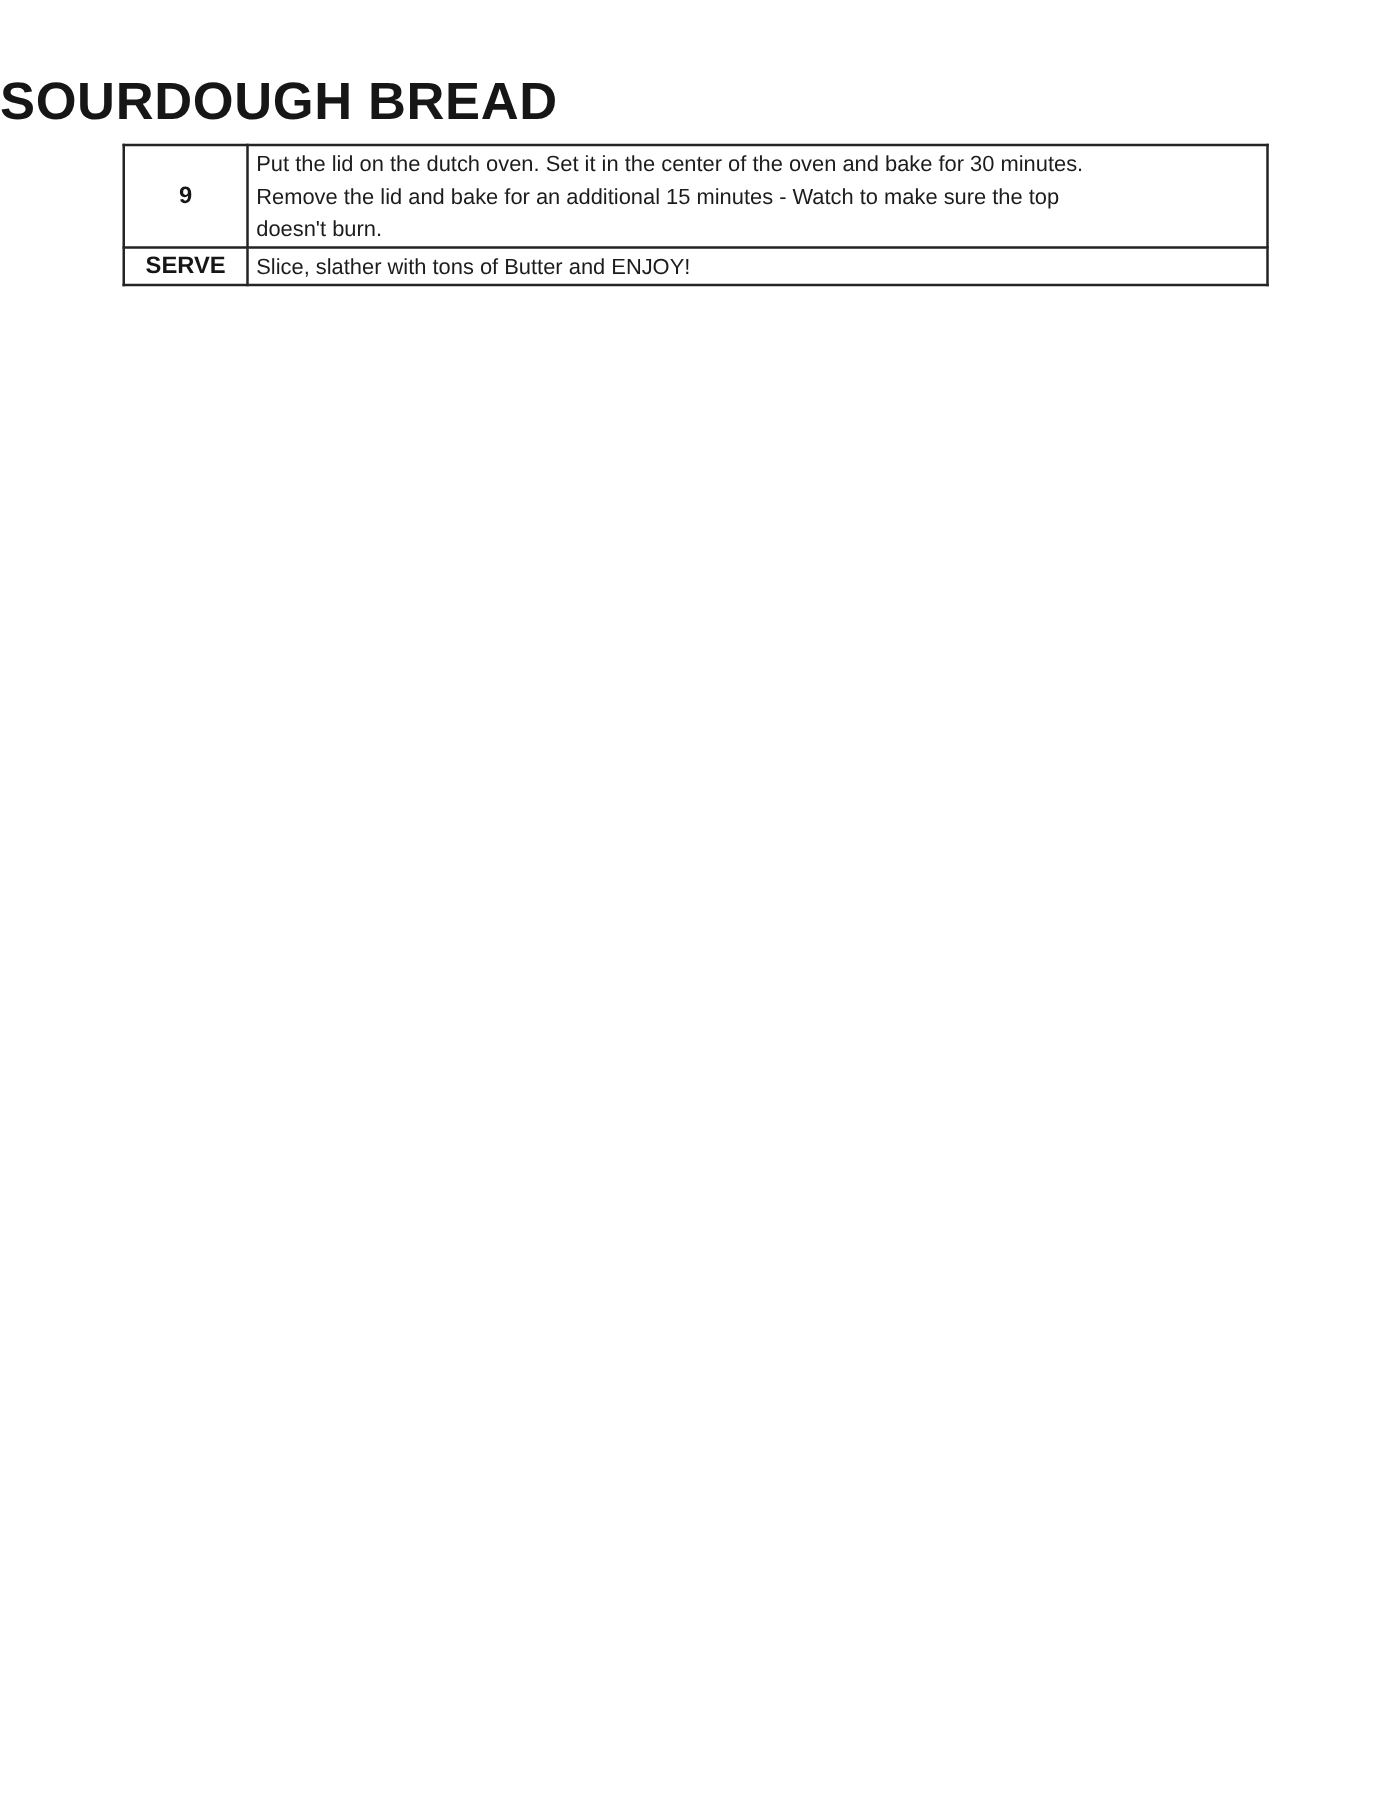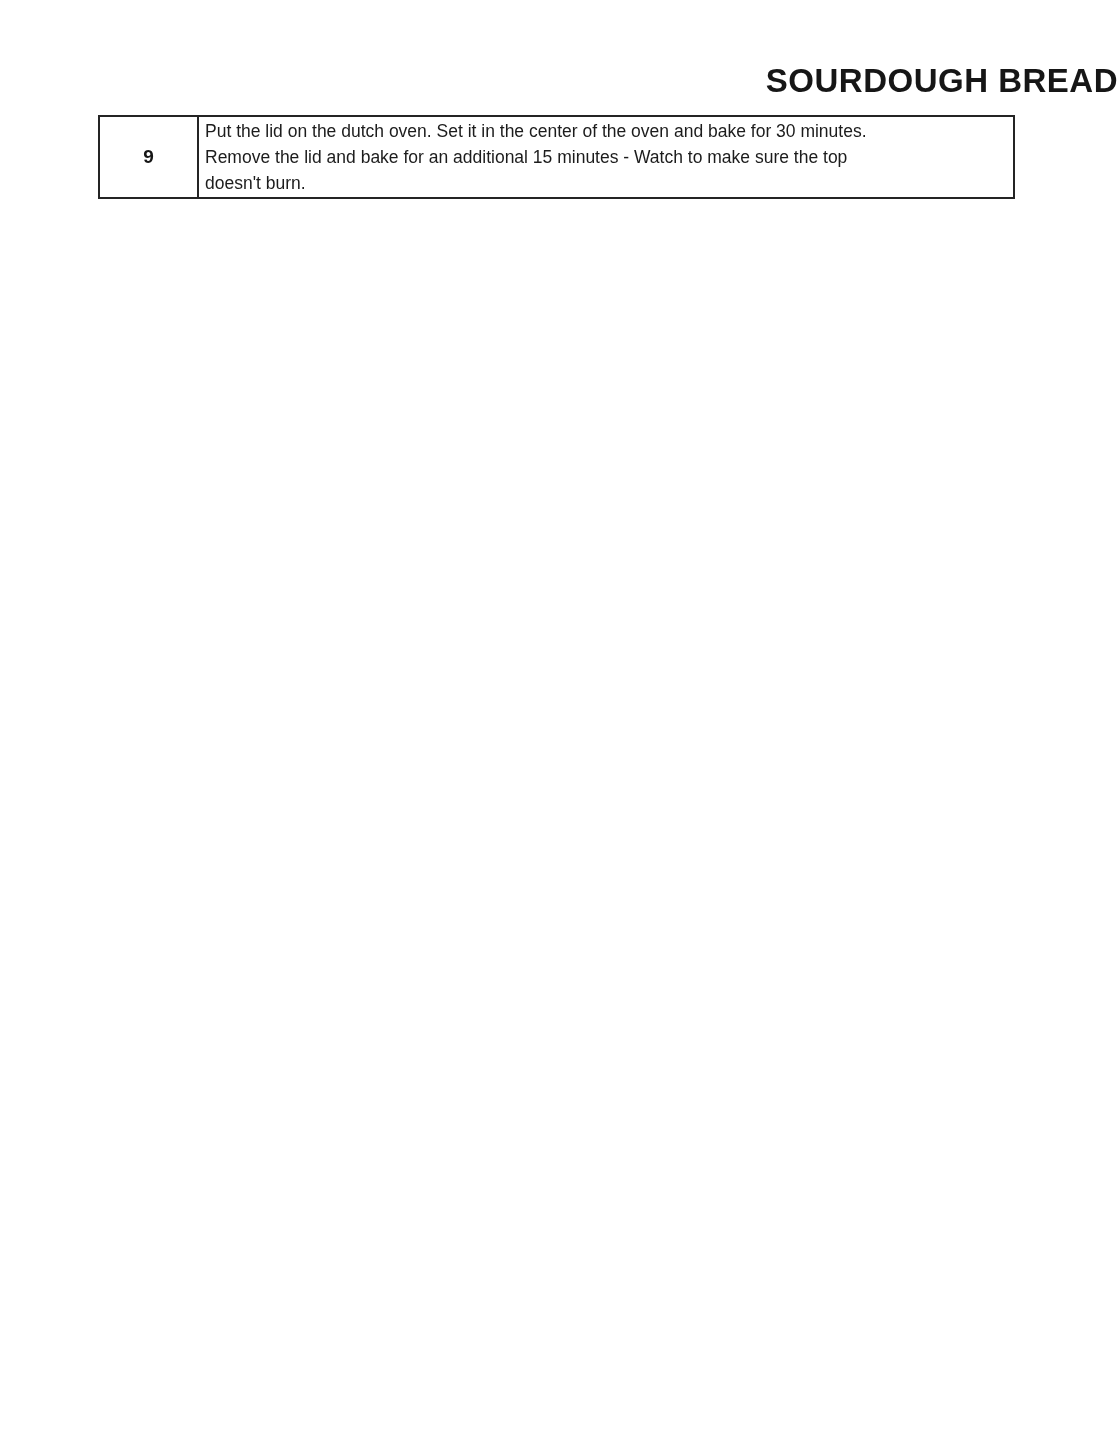--- a/index.html
+++ b/index.html
@@ -15,22 +15,22 @@
     overflow: hidden;
   }
   .page {
     width: 1118px;
     height: 1448px;
     position: relative;
   }
   .doc-title {
     margin: 0;
     padding-top: 62px;
-    text-align: right;
-    font-size: 33px;
+    text-align: left;
+    font-size: 42px;
     line-height: 38px;
     font-weight: bold;
     letter-spacing: 0.5px;
     color: #161616;
   }
   table.steps {
     border-collapse: collapse;
     table-layout: fixed;
     margin: 15px 0 0 98px;
     width: 917px;
@@ -66,16 +66,20 @@
   <h1 class="doc-title">SOURDOUGH BREAD</h1>
 
   <table class="steps">
     <tbody>
       <tr class="row-9">
         <td class="step-cell">9</td>
         <td class="instr-cell">Put the lid on the dutch oven. Set it in the center of the oven and bake for 30 minutes.
 Remove the lid and bake for an additional 15 minutes - Watch to make sure the top
 doesn't burn.</td>
       </tr>
+      <tr class="row-serve">
+        <td class="step-cell">SERVE</td>
+        <td class="instr-cell">Slice, slather with tons of Butter and ENJOY!</td>
+      </tr>
     </tbody>
   </table>
 
 </div>
 
 </body></html>

